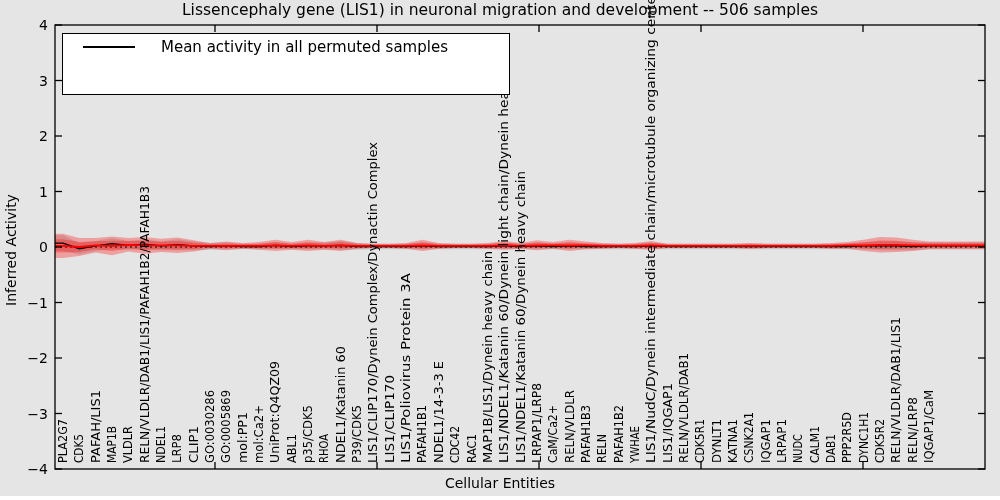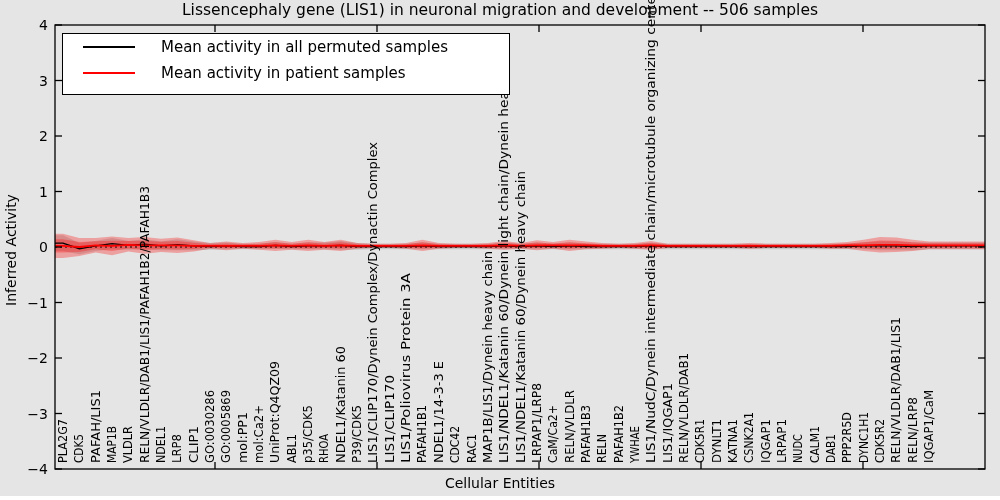--- a/index.html
+++ b/index.html
@@ -137,18 +137,14 @@
       <text x="900.34" y="463" transform="rotate(-90 900.34 463)" font-size="12px" text-anchor="start" font-family="&quot;DejaVu Sans&quot;,&quot;Liberation Sans&quot;,sans-serif" textLength="146" lengthAdjust="spacingAndGlyphs">RELN/VLDLR/DAB1/LIS1</text>
       <text x="916.68" y="463" transform="rotate(-90 916.68 463)" font-size="12px" text-anchor="start" font-family="&quot;DejaVu Sans&quot;,&quot;Liberation Sans&quot;,sans-serif" textLength="66" lengthAdjust="spacingAndGlyphs">RELN/LRP8</text>
       <text x="933.02" y="463" transform="rotate(-90 933.02 463)" font-size="12px" text-anchor="start" font-family="&quot;DejaVu Sans&quot;,&quot;Liberation Sans&quot;,sans-serif" textLength="73" lengthAdjust="spacingAndGlyphs">IQGAP1/CaM</text>
     </svg>
 
   <div id="legend">
     <div class="legend-row">
       <span class="legend-line" id="swatch-0" style="background: rgb(0, 0, 0);"></span>
       <span class="legend-label">Mean activity in all permuted samples</span>
     </div>
-    <div class="legend-row">
-      <span class="legend-line" id="swatch-1" style="background: rgb(255, 0, 0);"></span>
-      <span class="legend-label">Mean activity in patient samples</span>
-    </div>
   </div>
 </div>
 
 </body></html>

